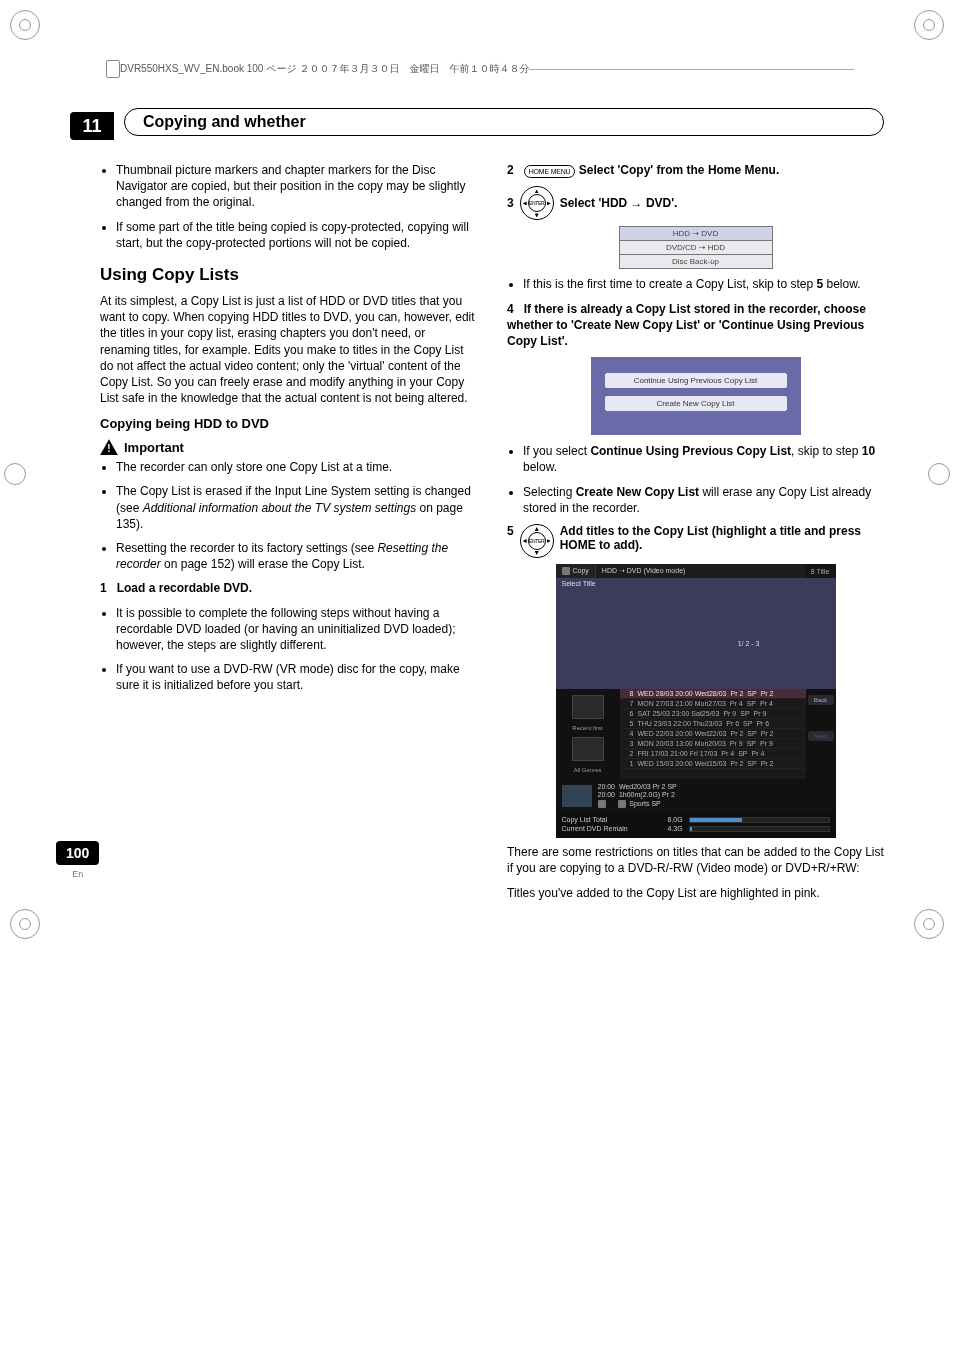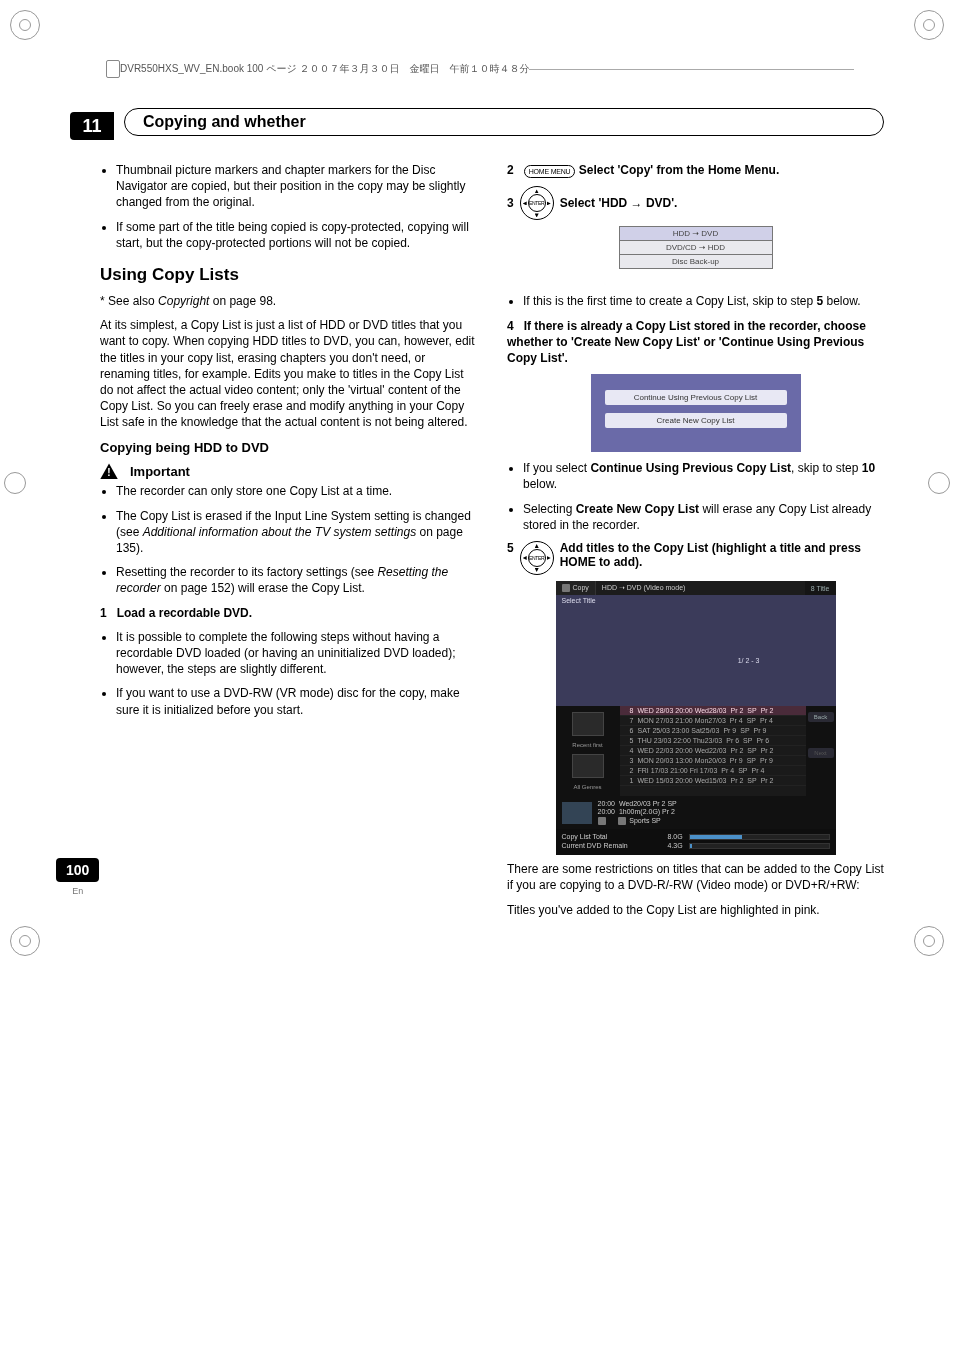--- a/index.html
+++ b/index.html
@@ -28,37 +28,37 @@
   .cols { display: flex; gap: 30px; }
   .col { flex: 1; }
   .col.left { padding-left: 30px; }
   .col.right { }
 
   p { margin-bottom: 8px; line-height: 1.35; }
   ul { list-style: disc; padding-left: 16px; margin-bottom: 8px; }
   li { margin-bottom: 8px; line-height: 1.35; }
   .h2 { font-weight: bold; font-size: 17px; margin: 14px 0 8px 0; }
   .h3 { font-weight: bold; font-size: 13px; margin: 10px 0 6px 0; }
-  .important-row { display: flex; align-items: center; gap: 12px; margin: 8px 0 4px 0; }
+  .important-row { display: flex; align-items: center; gap: 6px; margin: 8px 0 4px 0; }
   .warn-icon { width: 18px; height: 16px; background: #000; clip-path: polygon(50% 0, 100% 100%, 0 100%); position: relative; }
   .warn-icon::after { content: "!"; color: #fff; position: absolute; left: 50%; top: 52%; transform: translate(-50%,-50%); font-size: 10px; font-weight: bold; }
   .important-label { font-weight: bold; font-size: 13px; }
   .stepline { display: flex; align-items: center; gap: 6px; margin-bottom: 6px; }
   .stepnum { font-weight: bold; }
   .pill { display: inline-block; border: 1px solid #000; border-radius: 8px; font-size: 7px; padding: 1px 4px; letter-spacing: -0.2px; }
   .circlepad { width: 34px; height: 34px; border: 1px solid #000; border-radius: 50%; position: relative; display: inline-flex; align-items: center; justify-content: center; }
   .circlepad::before { content: ""; position: absolute; inset: 7px; border: 1px solid #000; border-radius: 50%; }
   .circlepad .enter { font-size: 5px; letter-spacing: -0.3px; }
   .circlepad .tri { position: absolute; width: 4px; height: 4px; background: #000; }
   .circlepad .t { top: 2px; left: 50%; transform: translateX(-50%); clip-path: polygon(50% 0,100% 100%,0 100%); }
   .circlepad .b { bottom: 2px; left: 50%; transform: translateX(-50%); clip-path: polygon(0 0,100% 0,50% 100%); }
   .circlepad .l { left: 2px; top: 50%; transform: translateY(-50%); clip-path: polygon(100% 0,100% 100%,0 50%); }
   .circlepad .r { right: 2px; top: 50%; transform: translateY(-50%); clip-path: polygon(0 0,100% 50%,0 100%); }
 
-  .menu1 { width: 154px; margin: 6px auto 24px auto; font-size: 8px; color: #444; }
+  .menu1 { width: 154px; margin: 6px auto 7px auto; font-size: 8px; color: #444; }
   .menu1 .row { border: 1px solid #777; padding: 2px 4px; text-align: center; background: #e9e9ee; }
   .menu1 .row + .row { border-top: none; }
   .menu1 .sel { background: #d0d0e8; }
 
   .menu2 { width: 210px; margin: 6px auto 8px auto; background: #6a6aa8; padding: 16px 14px; font-size: 8px; color: #333; }
   .menu2 .btn { background: #e8e8f4; border-radius: 2px; padding: 3px 4px; text-align: center; margin-bottom: 8px; }
 
   .copypanel { width: 280px; margin: 6px auto; font-size: 7px; color: #ccc; background: #151515; }
   .copypanel .top { display: flex; align-items: center; }
   .copypanel .top .tab { background: #222; padding: 3px 6px; border-right: 1px solid #333; }
@@ -121,23 +121,20 @@
 
   <div class="cols">
 
     <div class="col left">
       <ul>
         <li>Thumbnail picture markers and chapter markers for the Disc Navigator are copied, but their position in the copy may be slightly changed from the original.</li>
         <li>If some part of the title being copied is copy-protected, copying will start, but the copy-protected portions will not be copied.</li>
       </ul>
 
       <div class="h2">Using Copy Lists</div>
-      <p class="asterisk-note">
-        <span>* See also </span><span class="ital">Copyright</span><span> on page 98.</span>
-      </p>
       <p>At its simplest, a Copy List is just a list of HDD or DVD titles that you want to copy. When copying HDD titles to DVD, you can, however, edit the titles in your copy list, erasing chapters you don't need, or renaming titles, for example. Edits you make to titles in the Copy List do not affect the actual video content; only the 'virtual' content of the Copy List. So you can freely erase and modify anything in your Copy List safe in the knowledge that the actual content is not being altered.</p>
 
       <div class="h3">Copying being HDD to DVD</div>
 
       <div class="important-row">
         <span class="warn-icon"></span>
         <span class="important-label">Important</span>
       </div>
       <ul>
         <li>The recorder can only store one Copy List at a time.</li>

